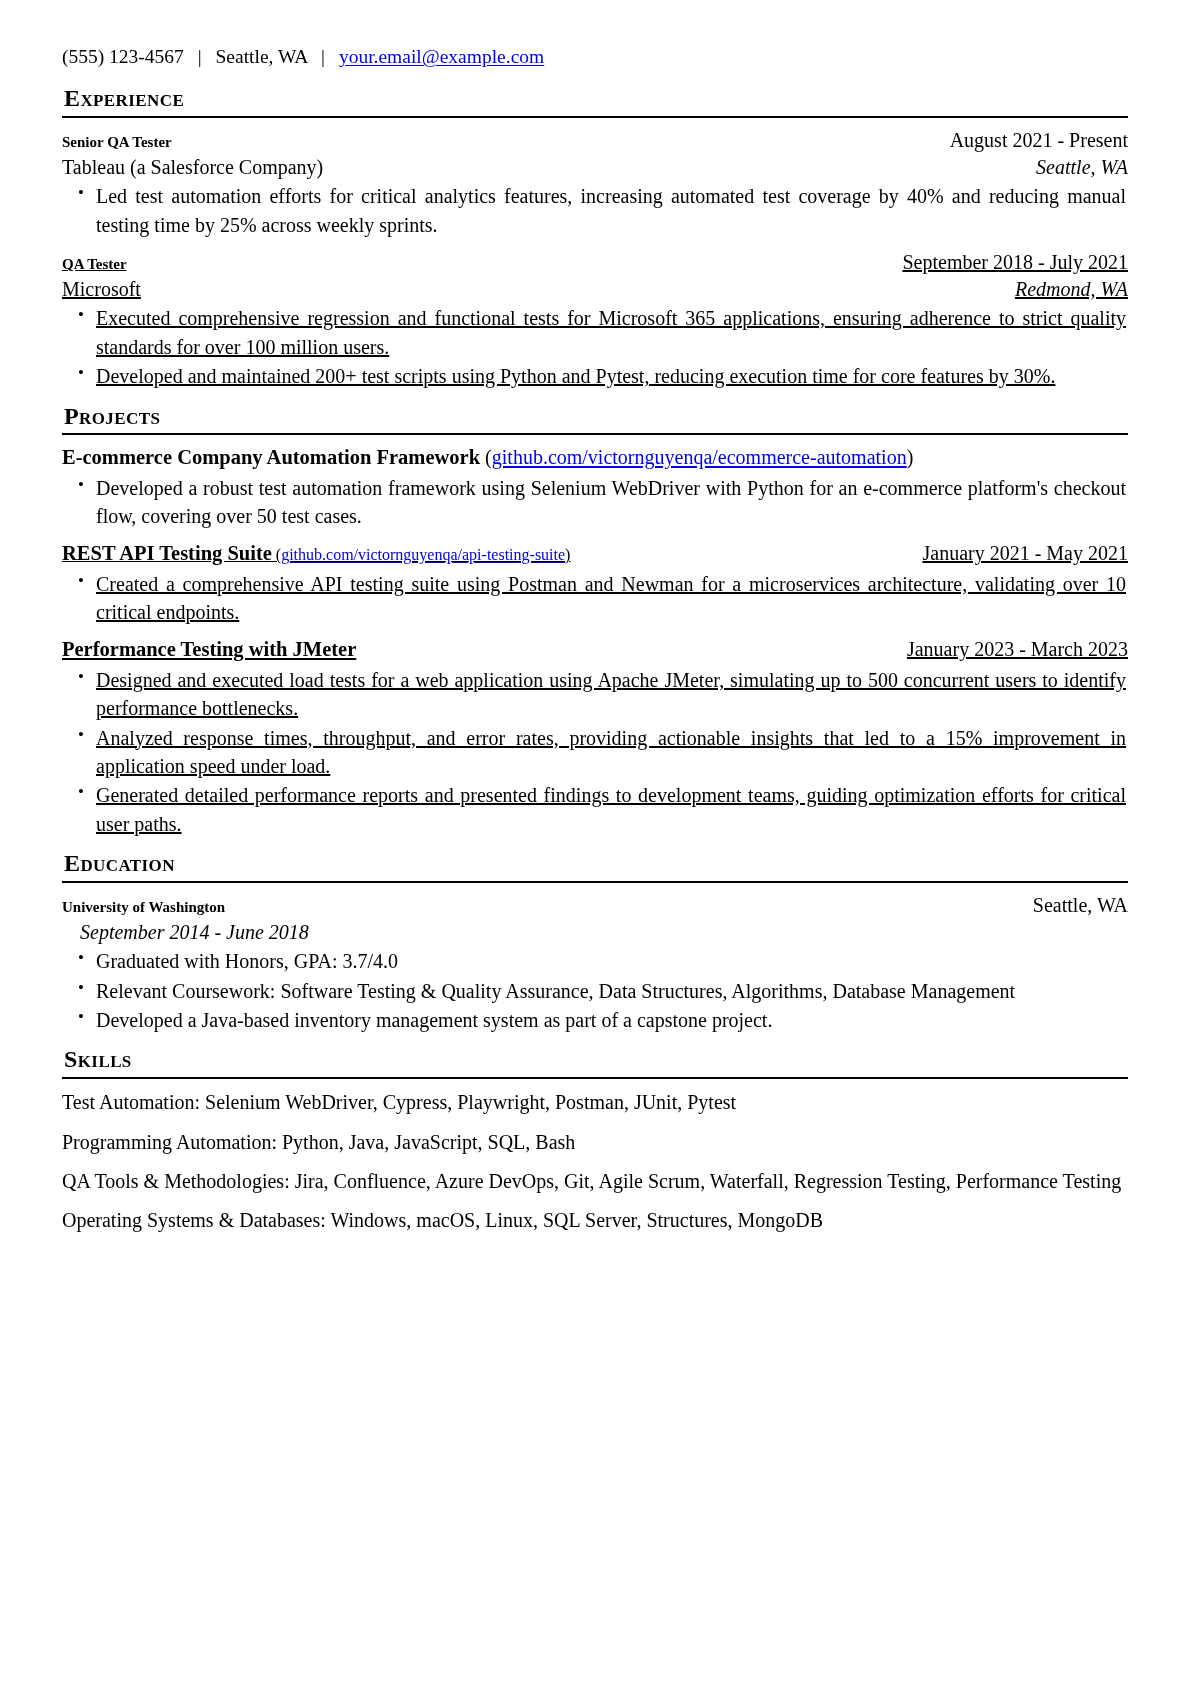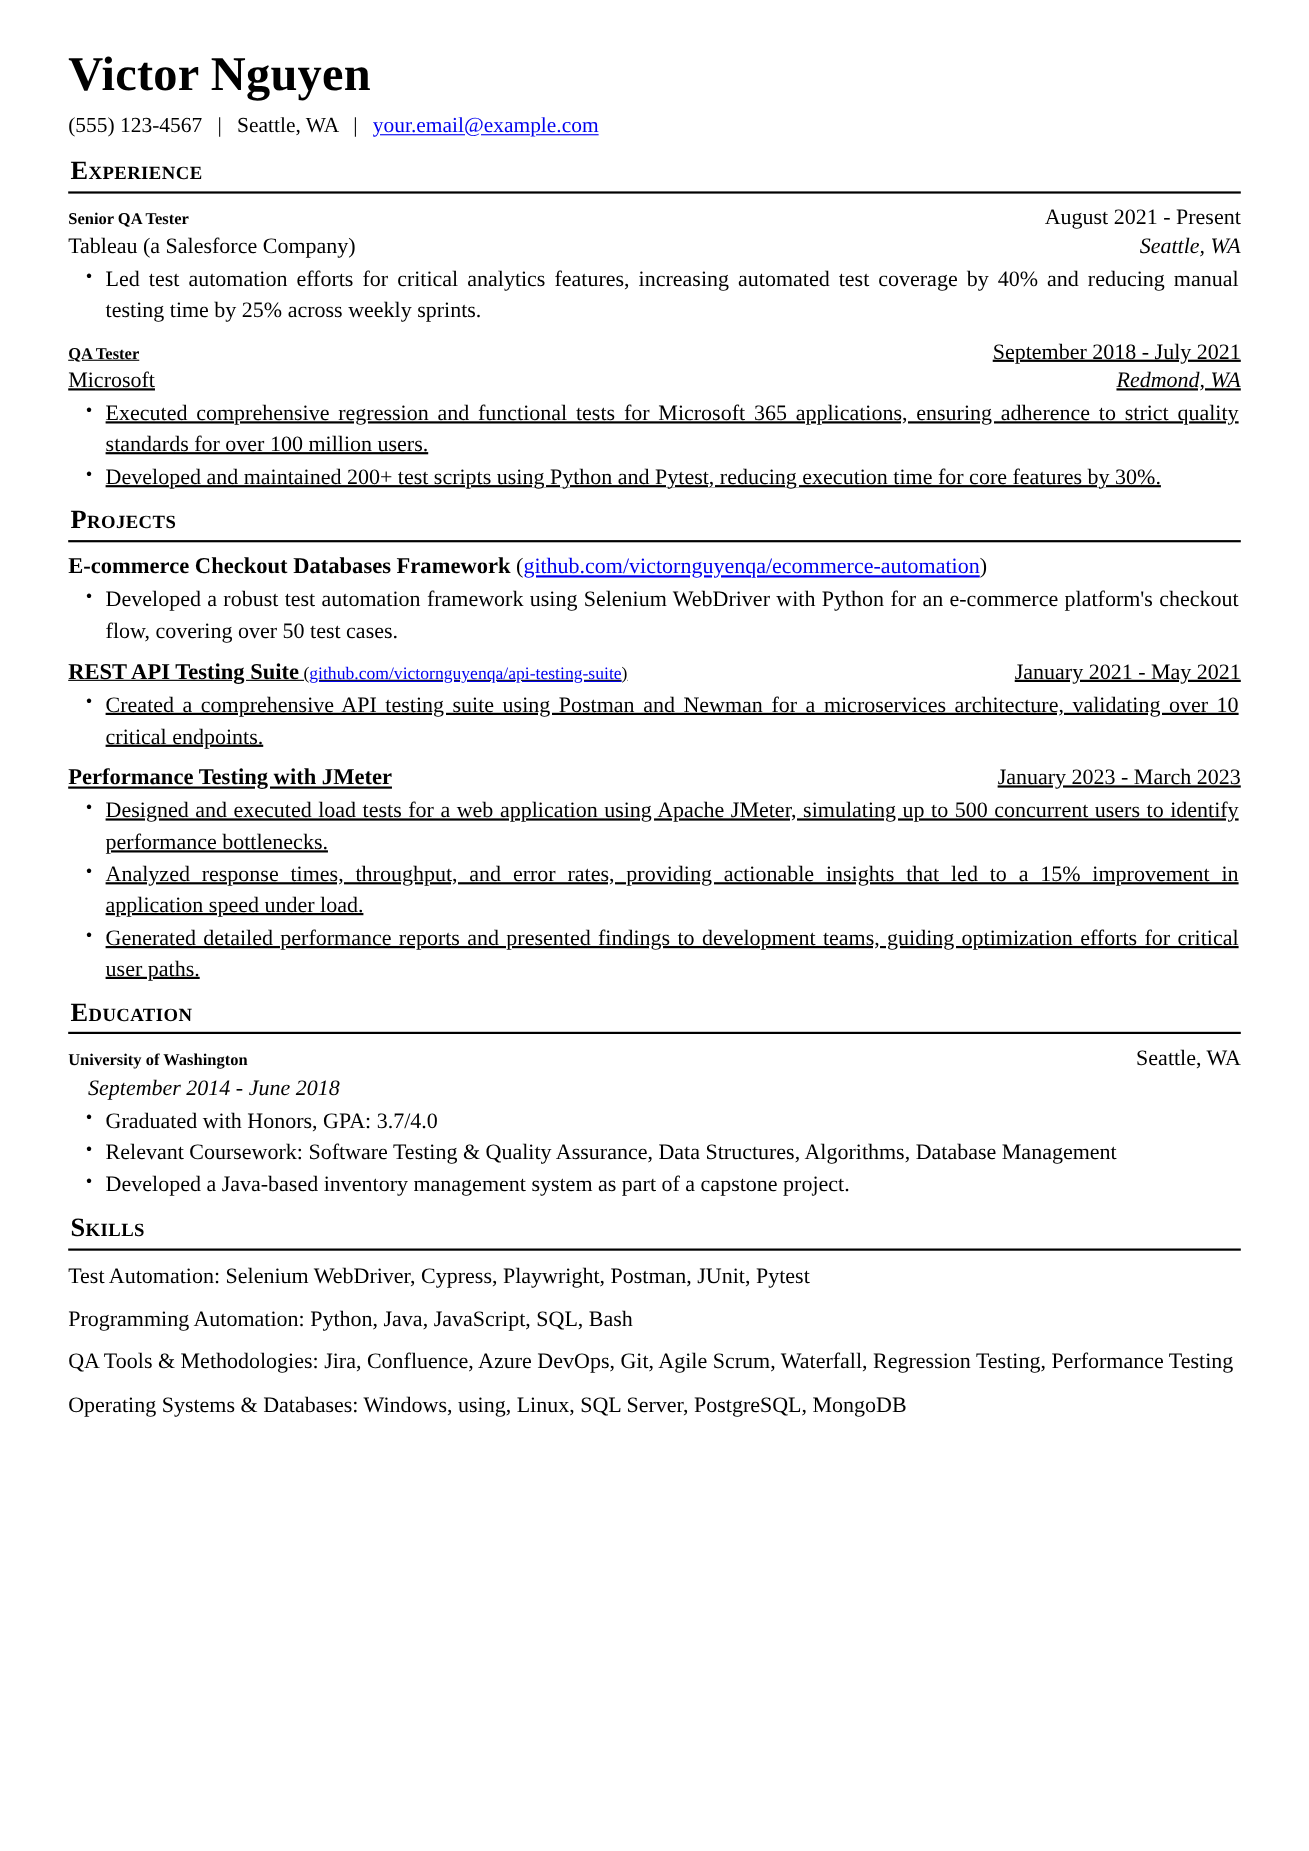--- a/index.html
+++ b/index.html
@@ -155,21 +155,20 @@
   .skill-cat {
     font-weight: 400;
   }
 </style>
 </head>
 <body>
 
 <div class="page">
 
   <div>
-    <h1 class="name">Victor Nguyen</h1>
     <div class="contact-line">
       <span>(555) 123-4567</span>
       <span class="contact-sep">|</span>
       <span>Seattle, WA</span>
       <span class="contact-sep">|</span>
       <a class="contact-email" href="#">your.email@example.com</a>
     </div>
   </div>
 
   <div class="section">
@@ -205,21 +204,21 @@
       </ul>
     </div>
   </div>
 
   <div class="section">
     <h2 class="section-title">Projects</h2>
     <div class="rule"></div>
 
     <div class="entry">
       <div class="proj-daterow">
-        <span class="proj-title">E-commerce Checkout Databases Framework</span><span class="proj-link">&nbsp;(<a class="url" href="#">github.com/victornguyenqa/ecommerce-automation</a>)</span>
+        <span class="proj-title">E-commerce Company Automation Framework</span><span class="proj-link">&nbsp;(<a class="url" href="#">github.com/victornguyenqa/ecommerce-automation</a>)</span>
       </div>
       <ul class="bullets">
         <li>Developed a robust test automation framework using Selenium WebDriver with Python for an e-commerce platform's checkout flow, covering over 50 test cases.</li>
       </ul>
     </div>
 
     <div class="entry">
       <div class="row">
         <div class="left">
           <span class="proj-title">REST API Testing Suite</span><span class="proj-link">&nbsp;(<a class="url" href="#">github.com/victornguyenqa/api-testing-suite</a>)</span>
@@ -275,17 +274,17 @@
     <p class="skill-line">
       <span class="skill-cat">Programming Automation:</span>
       <span>Python, Java, JavaScript, SQL, Bash</span>
     </p>
     <p class="skill-line">
       <span class="skill-cat">QA Tools &amp; Methodologies:</span>
       <span>Jira, Confluence, Azure DevOps, Git, Agile Scrum, Waterfall, Regression Testing, Performance Testing</span>
     </p>
     <p class="skill-line">
       <span class="skill-cat">Operating Systems &amp; Databases:</span>
-      <span>Windows, using, Linux, SQL Server, PostgreSQL, MongoDB</span>
+      <span>Windows, macOS, Linux, SQL Server, Structures, MongoDB</span>
     </p>
   </div>
 
 </div>
 
 </body></html>

